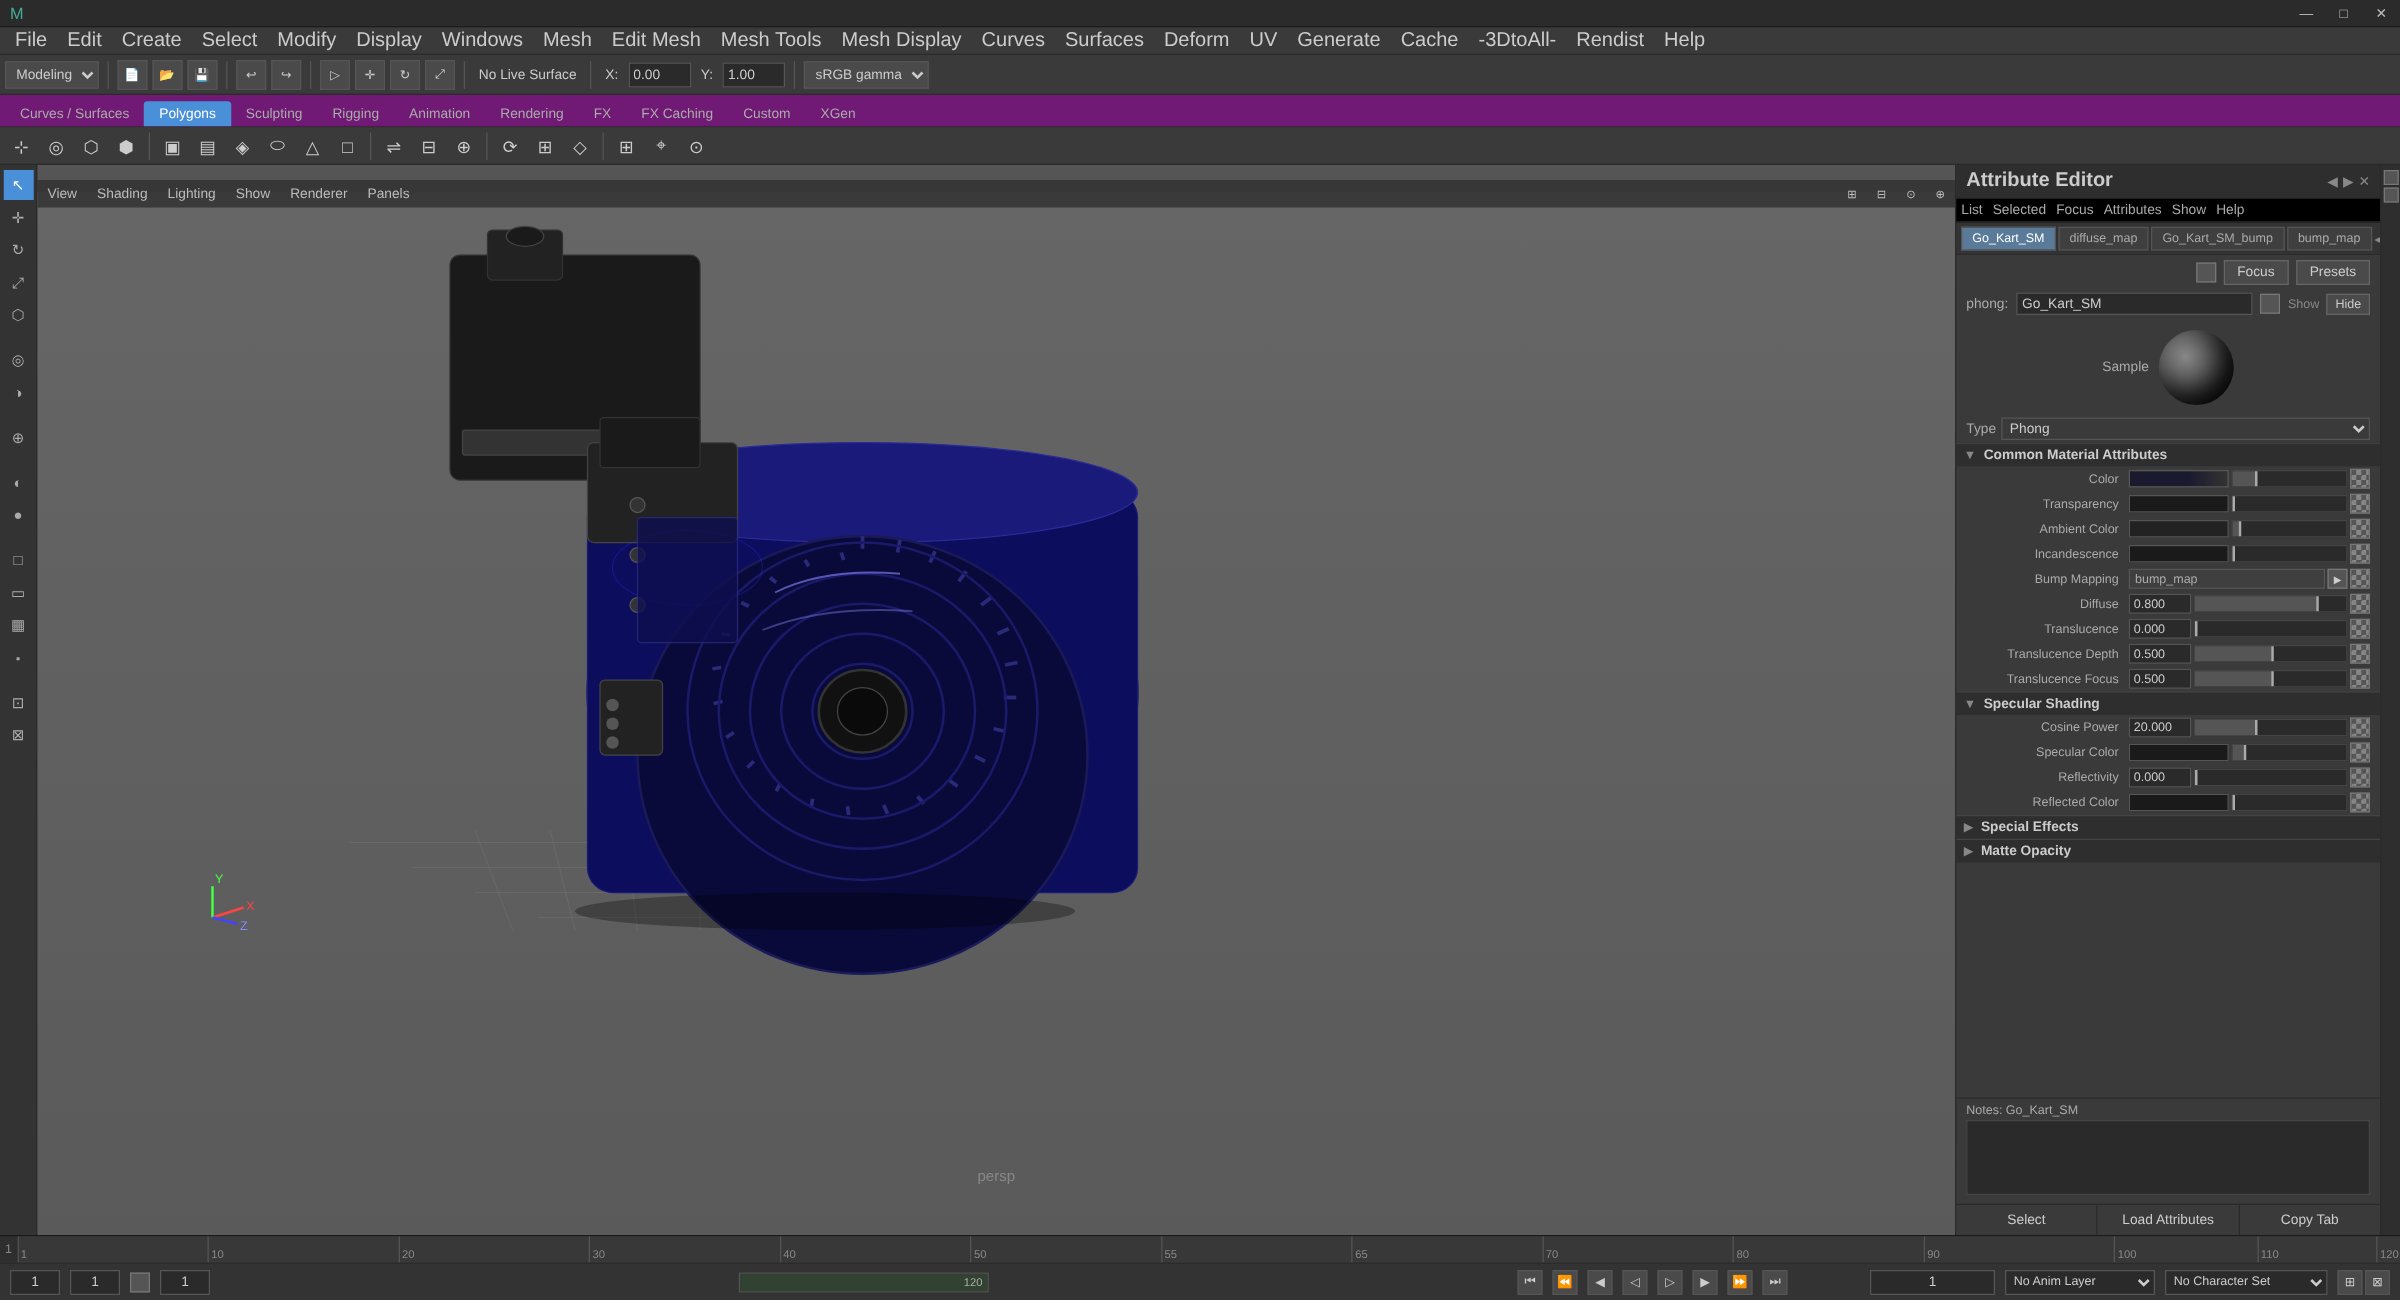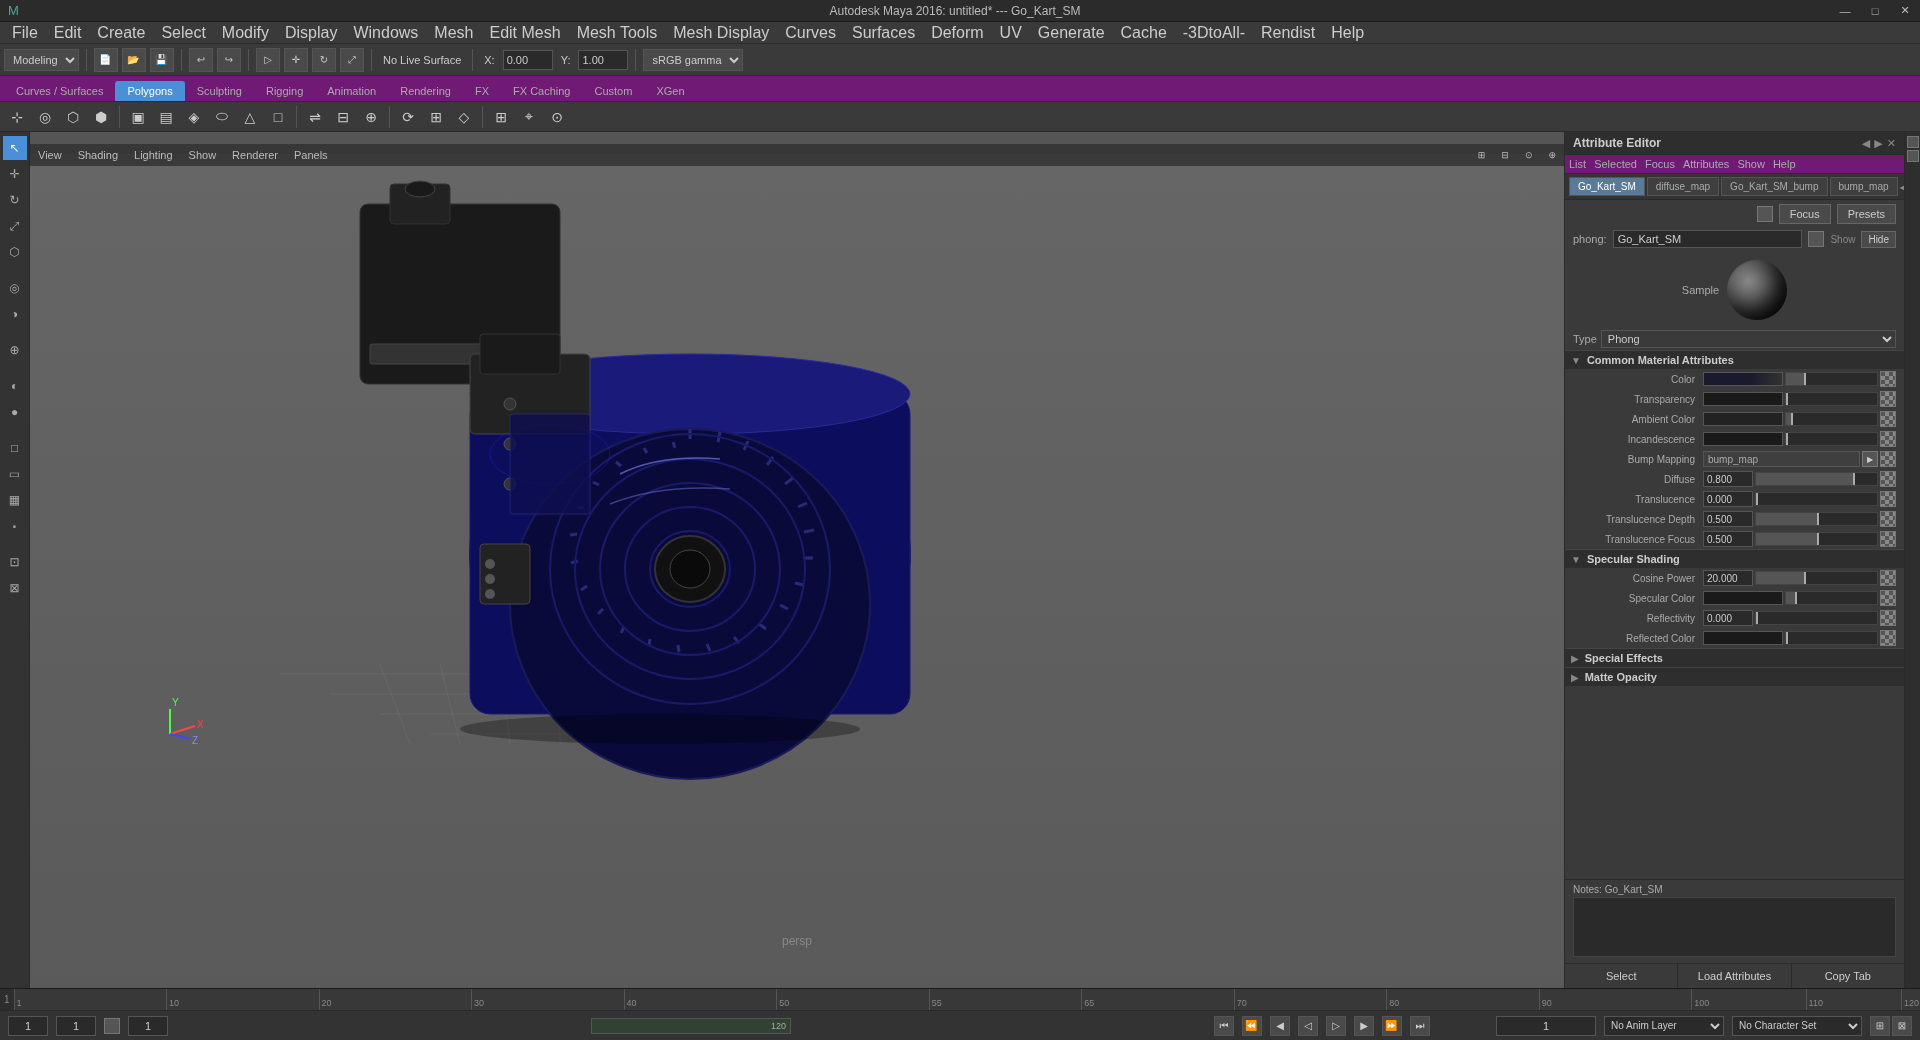--- a/index.html
+++ b/index.html
@@ -70,22 +70,22 @@
     #scene-bg {
       position: absolute; top: 22px; left: 0; right: 0; bottom: 0;
       background: linear-gradient(180deg, #666 0%, #5a5a5a 100%);
     }
 
     
     #attr-panel {
       width: 340px; background: #3a3a3a; border-left: 1px solid #2a2a2a; display: flex; flex-direction: column;
     }
     #attr-panel-header { padding: 4px 8px; background: #2e2e2e; display: flex; align-items: center; justify-content: space-between; border-bottom: 1px solid #2a2a2a; }
-    #attr-panel-header .title { font-size: 12px; font-weight: bold; color: #ccc; }
-    #attr-panel-nav { display: flex; align-items: center; padding: 3px 4px; background: #701a75; gap: 8px; border-bottom: 1px solid #2a2a2a; text-align: right; }
+    #attr-panel-header .title { font-size: 16px; font-weight: bold; color: #ccc; }
+    #attr-panel-nav { display: flex; align-items: center; padding: 3px 4px; background: #000000; gap: 8px; border-bottom: 1px solid #2a2a2a; text-align: right; }
     #attr-panel-nav span { font-size: 11px; color: #aaa; cursor: pointer; }
 
     
     #mat-tabs { display: flex; align-items: center; padding: 3px 4px; background: #333; gap: 2px; border-bottom: 1px solid #2a2a2a; overflow-x: auto; }
     .mat-tab { padding: 3px 8px; font-size: 10px; color: #aaa; background: #3f3f3f; border: 1px solid #555; cursor: pointer; white-space: nowrap; }
     .mat-tab.active { background: #5a7a9a; color: #fff; }
     .mat-tab-arrow { color: #888; cursor: pointer; font-size: 12px; }
 
     
     #focus-row { display: flex; align-items: center; justify-content: flex-end; padding: 4px 8px; gap: 6px; }
@@ -163,21 +163,20 @@
     
     #engine-svg { position: absolute; top: 20px; left: 100px; }
   </style>
 </head>
 <body>
 
 <div id="titlebar">
   <div style="width:80px; display:flex; align-items:center; padding-left:8px;">
     <span style="color:#4a9; font-size:13px;">M</span>
   </div>
-  <div class="title">Autodesk Maya 2016: untitled*  ---  Go_Kart_SM</div>
   <div class="win-controls">
     <div class="win-btn">—</div>
     <div class="win-btn">□</div>
     <div class="win-btn close">✕</div>
   </div>
 </div>
 
 <div id="menubar">
 <div class="menu-item">File</div>
     <div class="menu-item">Edit</div>

